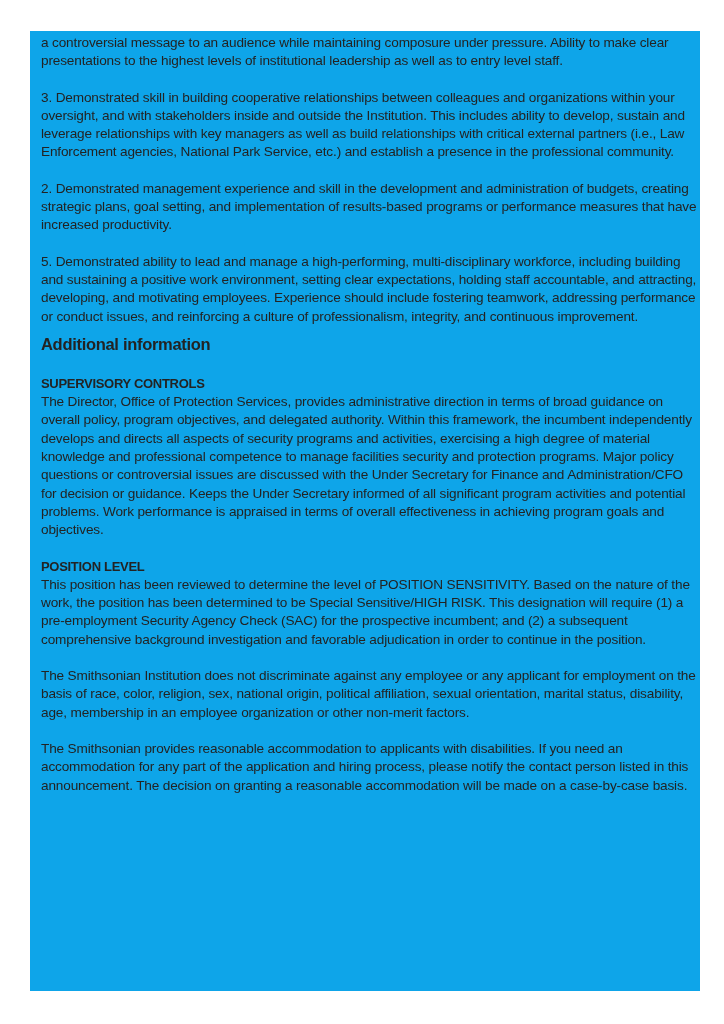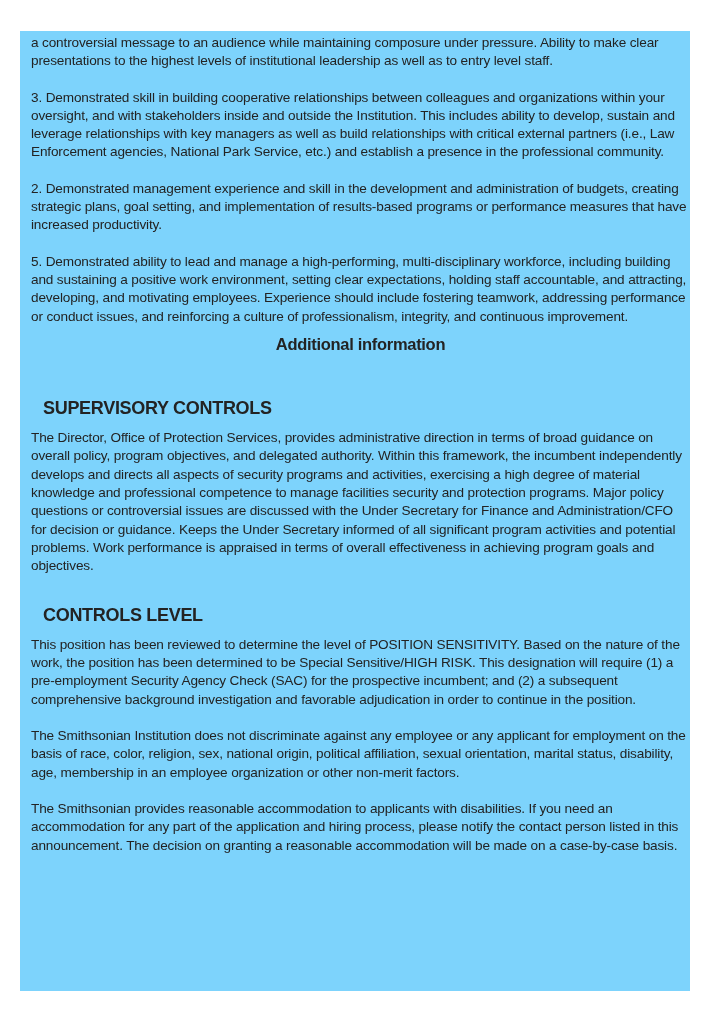--- a/index.html
+++ b/index.html
@@ -10,51 +10,50 @@
   body {
     width: 724px;
     height: 1024px;
     position: relative;
     overflow: hidden;
     font-family: "Liberation Sans", sans-serif;
     color: #232323;
   }
   .content {
     position: absolute;
-    left: 20px;
+    left: 30px;
     top: 31px;
     width: 670px;
     height: 960px;
-    background: #7dd3fc;
+    background: #0ea5e9;
     box-sizing: border-box;
     padding: 3px 0 0 11px;
   }
   .para {
     font-size: 13.6px;
     line-height: 18.3px;
     letter-spacing: -0.15px;
     margin: 0;
     width: 660px;
   }
   .gap { height: 18px; }
   .h2 {
     font-size: 16.5px;
     font-weight: bold;
     letter-spacing: -0.3px;
-    margin: 12px;
+    margin: 0;
     line-height: 22px;
     padding-top: 4px;
-    text-align: center;
   }
   .section-title {
-    font-size: 18px;
+    font-size: 13px;
     font-weight: bold;
     letter-spacing: -0.3px;
     line-height: 18.3px;
-    margin: 12px;
+    margin: 0;
   }
 </style>
 </head>
 <body>
 
 <div class="content">
   <p class="para">a controversial message to an audience while maintaining composure under pressure. Ability to make clear presentations to the highest levels of institutional leadership as well as to entry level staff.</p>
   <div class="gap"></div>
 
   <p class="para">3. Demonstrated skill in building cooperative relationships between colleagues and organizations within your oversight, and with stakeholders inside and outside the Institution. This includes ability to develop, sustain and leverage relationships with key managers as well as build relationships with critical external partners (i.e., Law Enforcement agencies, National Park Service, etc.) and establish a presence in the professional community.</p>
@@ -68,21 +67,21 @@
   <h2 class="h2" style="margin-top:3px;">Additional information</h2>
   <div style="height:20px"></div>
 
   <div>
     <p class="section-title">SUPERVISORY CONTROLS</p>
     <p class="para">The Director, Office of Protection Services, provides administrative direction in terms of broad guidance on overall policy, program objectives, and delegated authority. Within this framework, the incumbent independently develops and directs all aspects of security programs and activities, exercising a high degree of material knowledge and professional competence to manage facilities security and protection programs. Major policy questions or controversial issues are discussed with the Under Secretary for Finance and Administration/CFO for decision or guidance. Keeps the Under Secretary informed of all significant program activities and potential problems. Work performance is appraised in terms of overall effectiveness in achieving program goals and objectives.</p>
   </div>
   <div class="gap"></div>
 
   <div>
-    <p class="section-title">CONTROLS LEVEL</p>
+    <p class="section-title">POSITION LEVEL</p>
     <p class="para">This position has been reviewed to determine the level of POSITION SENSITIVITY.  Based on the nature of the work, the position has been determined to be Special Sensitive/HIGH RISK.  This designation will require (1) a pre-employment Security Agency Check (SAC) for the prospective incumbent; and (2) a subsequent comprehensive background investigation and favorable adjudication in order to continue in the position.</p>
   </div>
   <div class="gap"></div>
 
   <div>
     <p class="para">The Smithsonian Institution does not discriminate against any employee or any applicant for employment on the basis of race, color, religion, sex, national origin, political affiliation, sexual orientation, marital status, disability, age, membership in an employee organization or other non-merit factors.</p>
   </div>
   <div class="gap"></div>
 
   <div>

